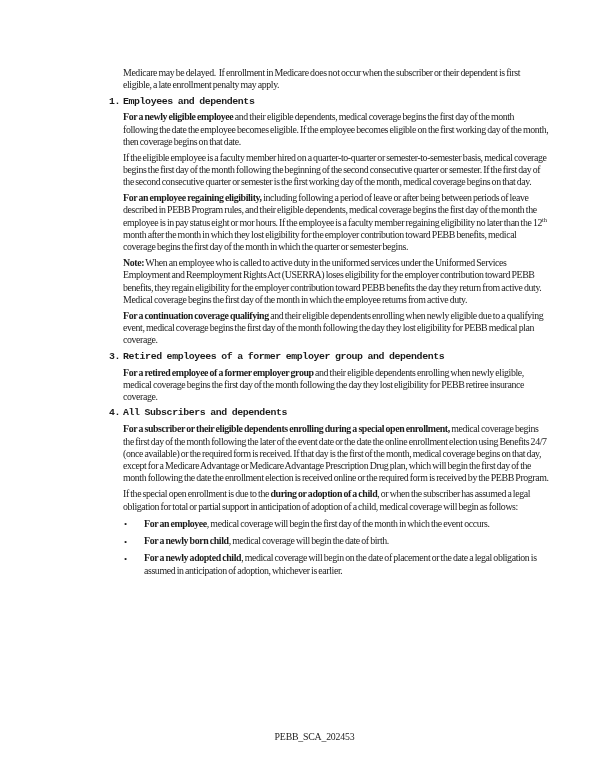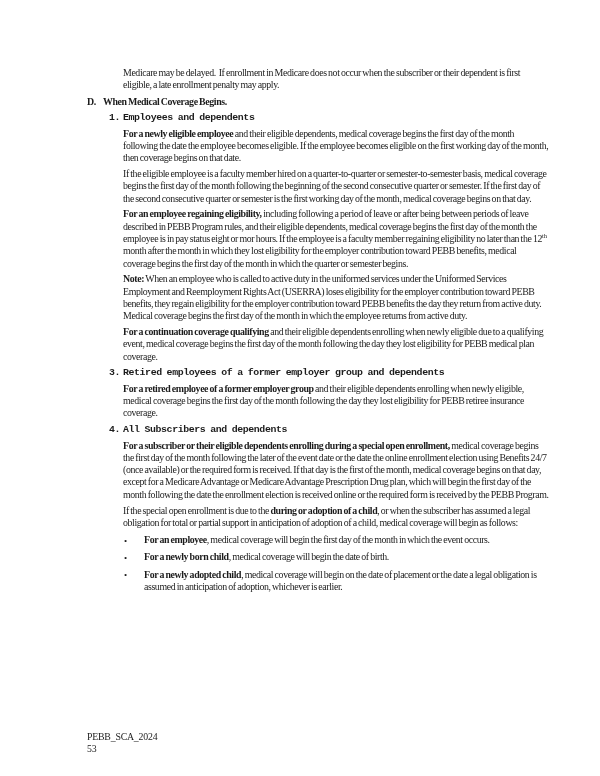--- a/index.html
+++ b/index.html
@@ -25,35 +25,32 @@
   .sec-label{display:inline-block;width:16px;font-weight:bold;}
   .item{margin-left:22px;}
   .item-heading{margin-top:4px;font-weight:bold;font-family:Liberation Mono, monospace;}
   .item-heading .num{display:inline-block;width:14px;}
   .item .para{margin:3.5px 0 0 14px;}
   .bullets{list-style:none;margin:0 0 0 14px;padding:0;}
   .bullet{position:relative;padding-left:21px;margin-top:5px;}
   .bullet .glyph{position:absolute;left:1px;top:0.5px;font-size:9px;}
   .footer{
     position:absolute;left:68px;right:77px;top:731px;
-    display:flex;justify-content:flex-start;
-    font-size:9.8px;letter-spacing:-0.2px;flex-direction:column;
+    display:flex;justify-content:center;
+    font-size:9.8px;letter-spacing:-0.2px;
   }
 </style>
 </head>
 <body>
 
 <div class="page">
   <div class="content">
 
     <p class="intro"><span>Medicare may be delayed.&nbsp; If enrollment in Medicare does not occur when the subscriber or their dependent is first eligible, a late enrollment penalty may apply.</span></p>
 
-    <div class="section-heading">
-      <span class="sec-label">D.</span><span class="sec-title">When Medical Coverage Begins.</span>
-    </div>
 
     <div id="items">
         <div class="item">
           <div class="item-heading"><span class="num">1.</span><span>Employees and dependents</span></div>
           <p class="para"><span class="b">For a newly eligible employee</span><span> and their eligible dependents, medical coverage begins the first day of the month following the date the employee becomes eligible. If the employee becomes eligible on the first working day of the month, then coverage begins on that date.</span></p>
           <p class="para"><span>If the eligible employee is a faculty member hired on a quarter-to-quarter or semester-to-semester basis, medical coverage begins the first day of the month following the beginning of the second consecutive quarter or semester. If the first day of the second consecutive quarter or semester is the first working day of the month, medical coverage begins on that day.</span></p>
           <p class="para"><span class="b">For an employee regaining eligibility,</span><span> including following a period of leave or after being between periods of leave described in PEBB Program rules, and their eligible dependents, medical coverage begins the first day of the month the employee is in pay status eight or mor hours. If the employee is a faculty member regaining eligibility no later than the 12</span><sup>th</sup><span> month after the month in which they lost eligibility for the employer contribution toward PEBB benefits, medical coverage begins the first day of the month in which the quarter or semester begins.</span></p>
           <p class="para"><span class="b">Note:</span><span> When an employee who is called to active duty in the uniformed services under the Uniformed Services Employment and Reemployment Rights Act (USERRA) loses eligibility for the employer contribution toward PEBB benefits, they regain eligibility for the employer contribution toward PEBB benefits the day they return from active duty. Medical coverage begins the first day of the month in which the employee returns from active duty.</span></p>
         </div>
         <div class="item">

